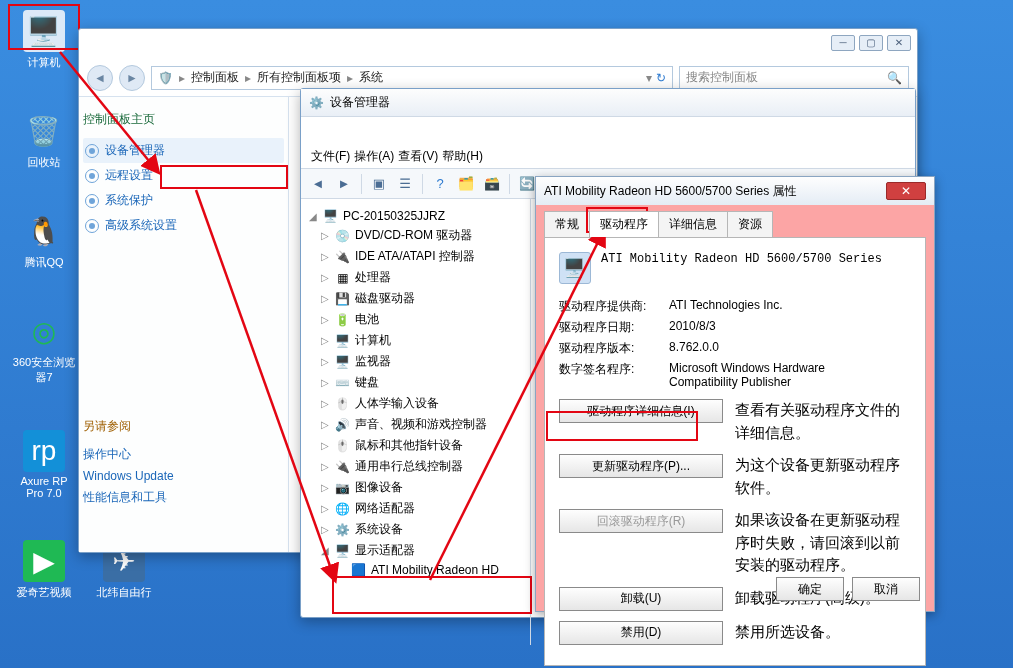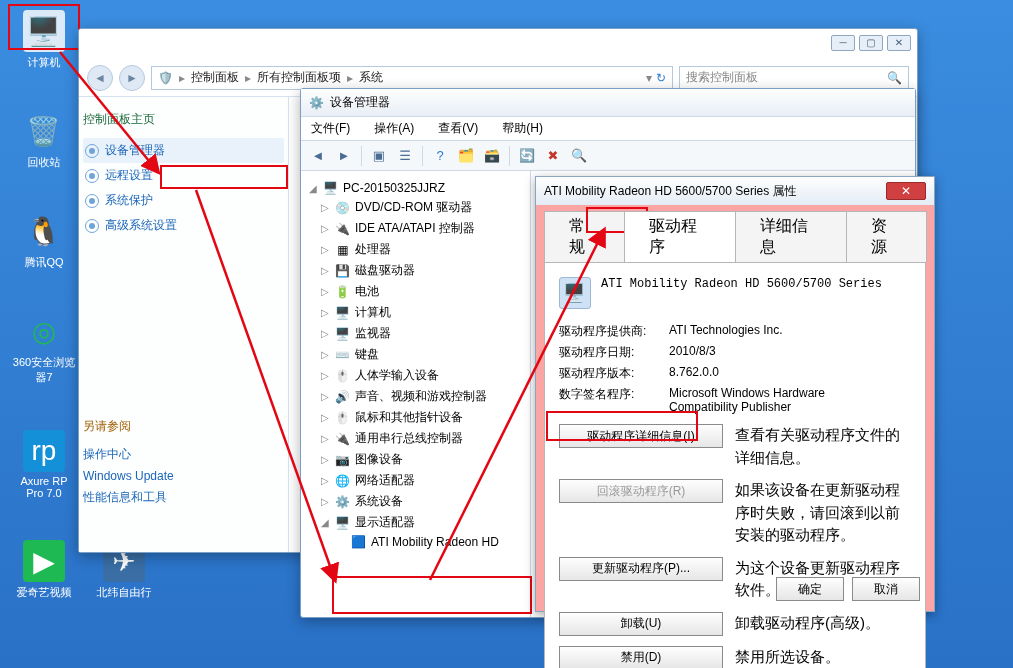--- a/index.html
+++ b/index.html
@@ -46,40 +46,40 @@
   .bullet::after{ content:''; position:absolute; left:3px; top:3px; width:6px; height:6px; background:#6fa4d9; border-radius:50%; }
   .cp-also { color:#a16207; margin-bottom:8px; }
   .cp-sub  { color:#1a66b8; padding:3px 0; cursor:pointer; }
 
   
   .arrow { position:absolute; pointer-events:none; }
 
   
   .dm-win { left:300px; top:88px; width:616px; height:530px; background:#fff; }
   .dm-title { height:28px; background:linear-gradient(#fdfdfd,#e9eff6); border-bottom:1px solid #cfd9e5; display:flex; align-items:center; padding:0 8px; gap:6px; font-size:12px; }
-  .dm-menu  { height:24px; border-bottom:1px solid #cfd9e5; display:flex; align-items:center; gap:24px; padding:4px 10px; }
+  .dm-menu  { height:24px; border-bottom:1px solid #cfd9e5; display:flex; align-items:center; gap:4px; padding:4px 10px;margin-top:28px; }
   .dm-menu div{ cursor:pointer; }
   .dm-tool  { height:30px; border-bottom:1px solid #cfd9e5; display:flex; align-items:center; gap:4px; padding:0 6px; background:#f5f8fb; }
   .tbtn { width:22px; height:22px; display:flex; align-items:center; justify-content:center; border-radius:2px; cursor:pointer; font-size:13px; color:#4b6d94; }
   .tsep { width:1px; height:20px; background:#cfd9e5; margin:0 2px; }
 
   .dm-body { display:flex; height:calc(100% - 82px); }
   .tree { width:230px; border-right:1px solid #cfd9e5; padding:8px 6px; overflow:hidden; }
   .tnode { display:flex; align-items:center; gap:4px; padding:2px 0 2px 14px; white-space:nowrap; cursor:pointer; }
   .tnode.root{ padding-left:2px; }
   .tnode.leaf{ padding-left:44px; }
   .tico { width:16px; height:14px; font-size:12px; text-align:center; }
   .tri { width:10px; color:#888; font-size:10px; cursor:pointer;}
 
   
   .prop { position:absolute; left:535px; top:176px; width:400px; height:436px; background:#fca5a5; border:1px solid #8aa5c2; box-shadow:0 3px 10px rgba(0,0,0,.35); }
   .prop-title { height:28px; background:linear-gradient(#fefefe,#e4ecf5); display:flex; align-items:center; padding:0 8px; font-size:12px; }
   .prop .close { margin-left:auto; width:40px; height:18px; background:#d04040; border:1px solid #9a2a2a; border-radius:2px; color:#fff; text-align:center; line-height:16px; cursor:pointer; }
   .tabs { display:flex; padding:6px 8px 0; gap:0; }
-  .tab  { padding:4px 24px; border:1px solid #b6b6b6; border-bottom:none; background:#f4f4f4; font-size:16px; cursor:pointer; margin-right:-1px; }
+  .tab  { padding:4px 10px; border:1px solid #b6b6b6; border-bottom:none; background:#f4f4f4; font-size:12px; cursor:pointer; margin-right:-1px; }
   .tab.active { background:#fff; position:relative; z-index:2; }
   .tabpane { margin:0 8px 8px; border:1px solid #b6b6b6; background:#fff; padding:14px 14px 10px; }
   .devhead { display:flex; align-items:flex-start; gap:10px; margin-bottom:14px; }
   .devico { width:32px; height:32px; background:#cfe1f5; border:1px solid #9cb8d6; border-radius:3px; display:flex; align-items:center; justify-content:center; font-size:18px; }
   .kv { display:flex; margin:4px 0; font-size:12px; }
   .kv .k{ width:110px; }
   .btnrow { display:flex; align-items:flex-start; gap:12px; margin:10px 0; }
   .wbtn { width:164px; height:24px; border:1px solid #8a8a8a; background:linear-gradient(#fefefe,#e6e6e6); font-size:12px; cursor:pointer; }
   .wbtn:disabled{ color:#999; }
   .descr { font-size:15px; line-height:1.5; flex:1; }
@@ -347,26 +347,26 @@
     <div class="kv">
         <span class="k">数字签名程序:</span>
         <span style="max-width:220px;">Microsoft Windows Hardware Compatibility Publisher</span>
       </div>
 
     <div class="btnrow">
       <button class="wbtn">驱动程序详细信息(I)</button>
       <div class="descr">查看有关驱动程序文件的详细信息。</div>
     </div>
     <div class="btnrow">
+      <button class="wbtn">更新驱动程序(P)...</button>
+      <div class="descr">为这个设备更新驱动程序软件。</div>
+    </div>
+    <div class="btnrow">
       <button class="wbtn" disabled="">回滚驱动程序(R)</button>
       <div class="descr">如果该设备在更新驱动程序时失败，请回滚到以前安装的驱动程序。</div>
-    </div>
-    <div class="btnrow">
-      <button class="wbtn">更新驱动程序(P)...</button>
-      <div class="descr">为这个设备更新驱动程序软件。</div>
     </div>
     <div class="btnrow">
       <button class="wbtn">卸载(U)</button>
       <div class="descr">卸载驱动程序(高级)。</div>
     </div>
     <div class="btnrow">
       <button class="wbtn">禁用(D)</button>
       <div class="descr">禁用所选设备。</div>
     </div>
   </div>

